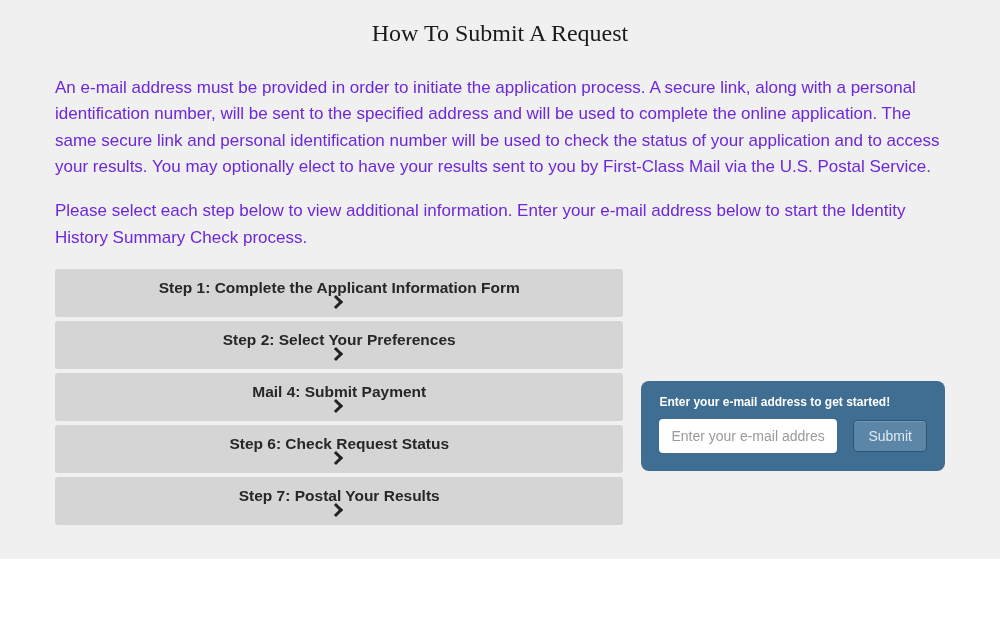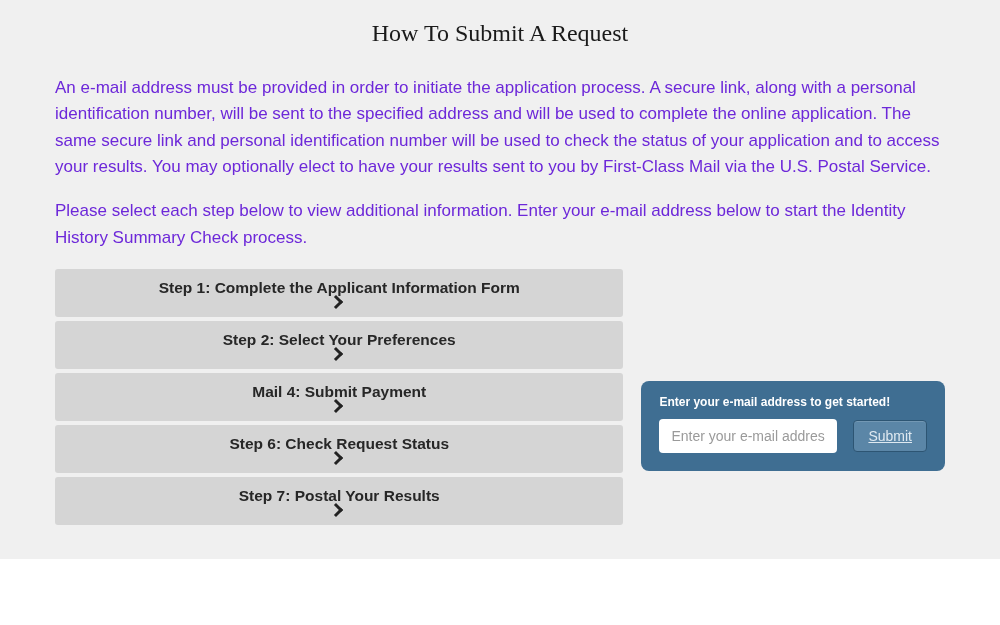--- a/index.html
+++ b/index.html
@@ -96,21 +96,20 @@
   .submit-btn {
     height: 32px;
     padding: 0 14px;
     border-radius: 4px;
     border: 1px solid #2d5573;
     background: #5b86a7;
     color: #dfe9f1;
     font-size: 14px;
     cursor: pointer;
     box-shadow: inset 0 1px 0 rgba(255,255,255,0.15);
-    text-decoration: underline;
   }
 </style>
 </head>
 <body>
 
 <div class="page-top">
   <div class="container">
     <h1 class="page-title">How To Submit A Request</h1>
     <p class="intro">An e-mail address must be provided in order to initiate the application process. A secure link, along with a personal identification number, will be sent to the specified address and will be used to complete the online application. The same secure link and personal identification number will be used to check the status of your application and to access your results. You may optionally elect to have your results sent to you by First-Class Mail via the U.S. Postal Service.</p>
     <p class="intro">Please select each step below to view additional information. Enter your e-mail address below to start the Identity History Summary Check process.</p>

